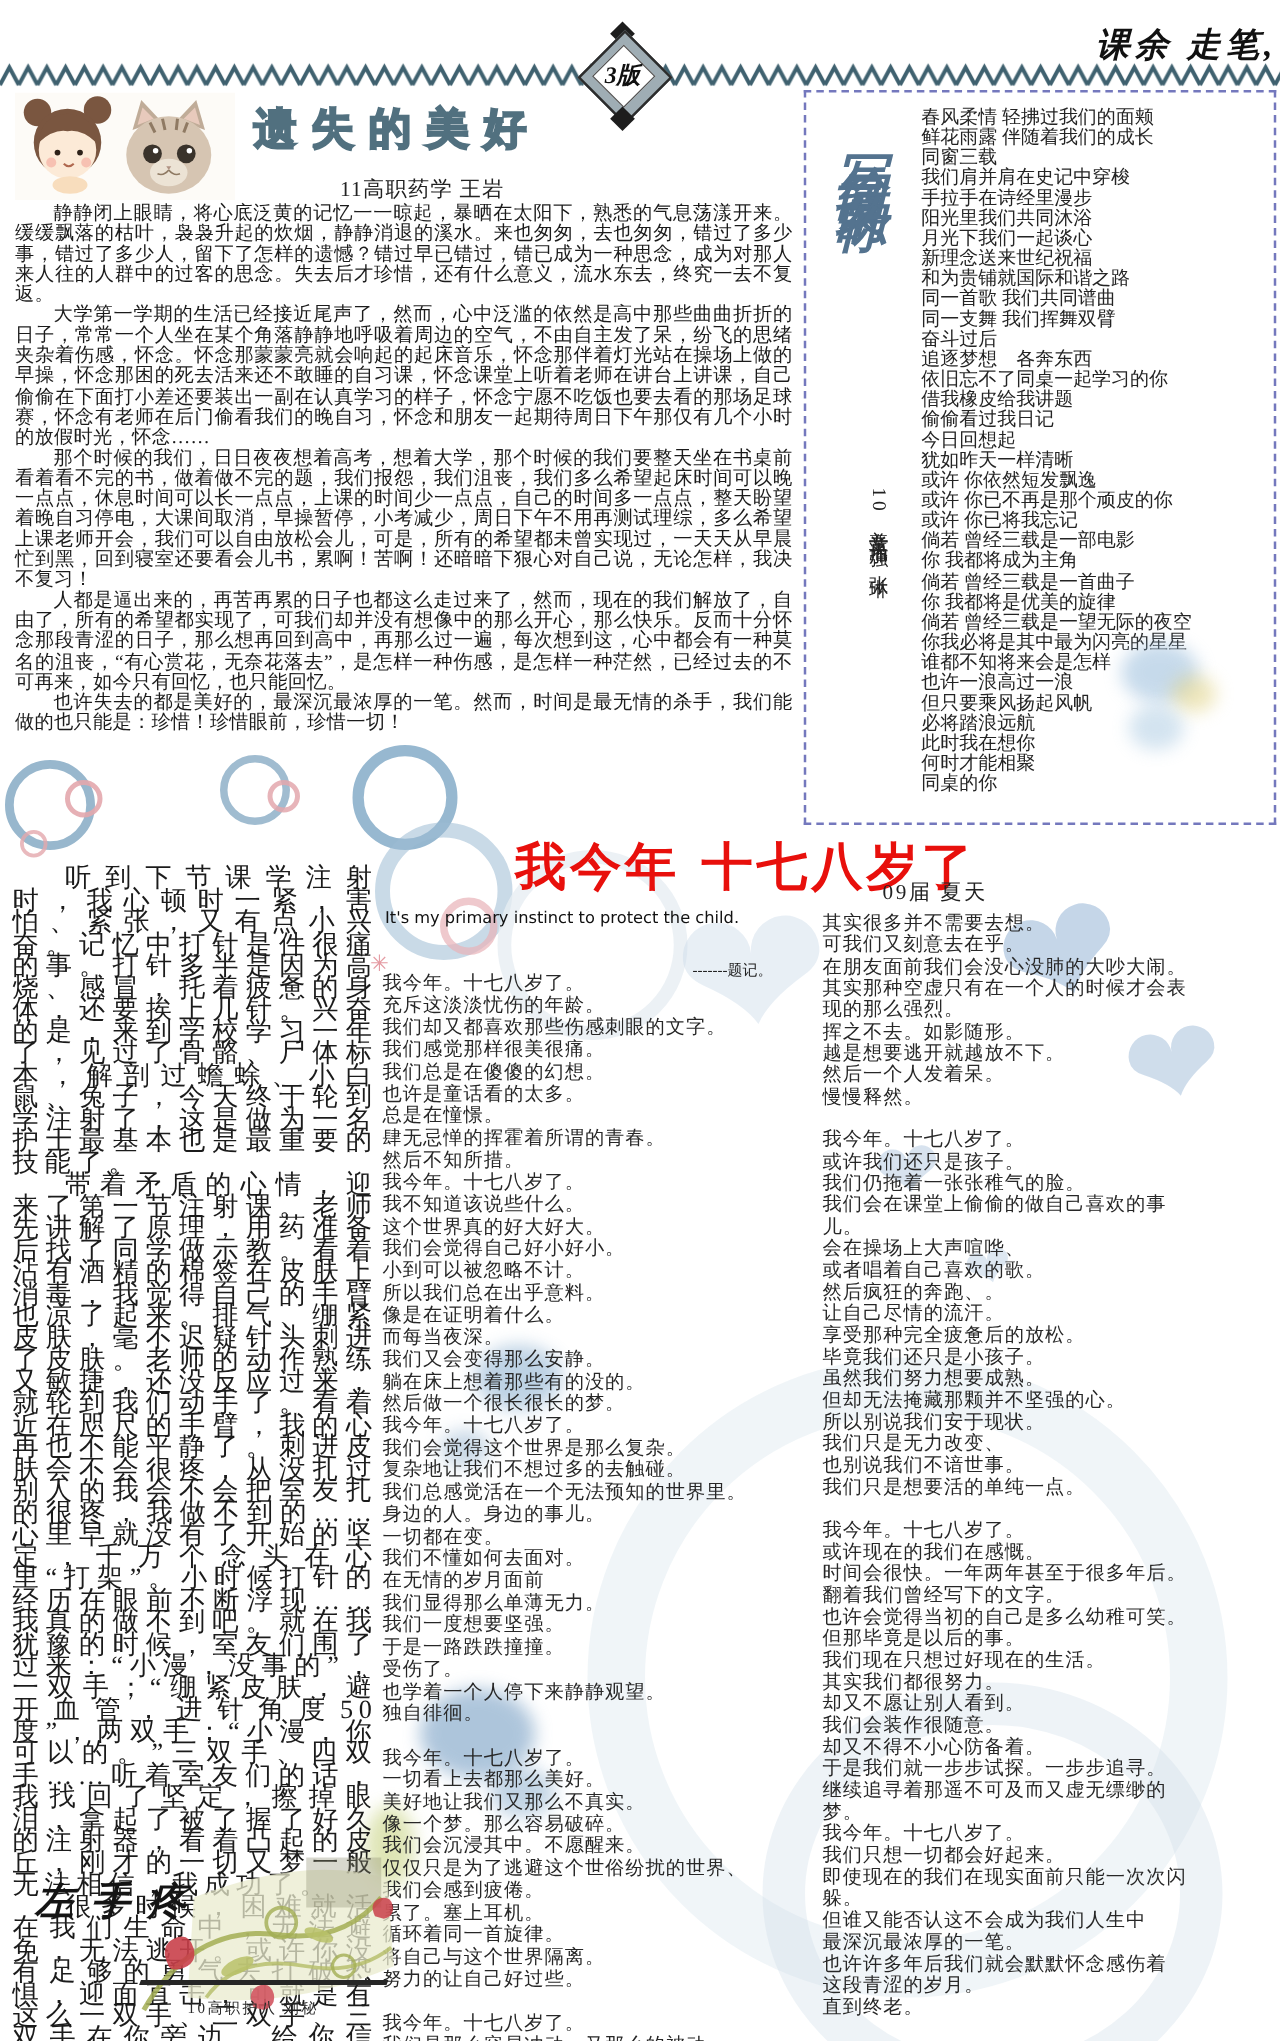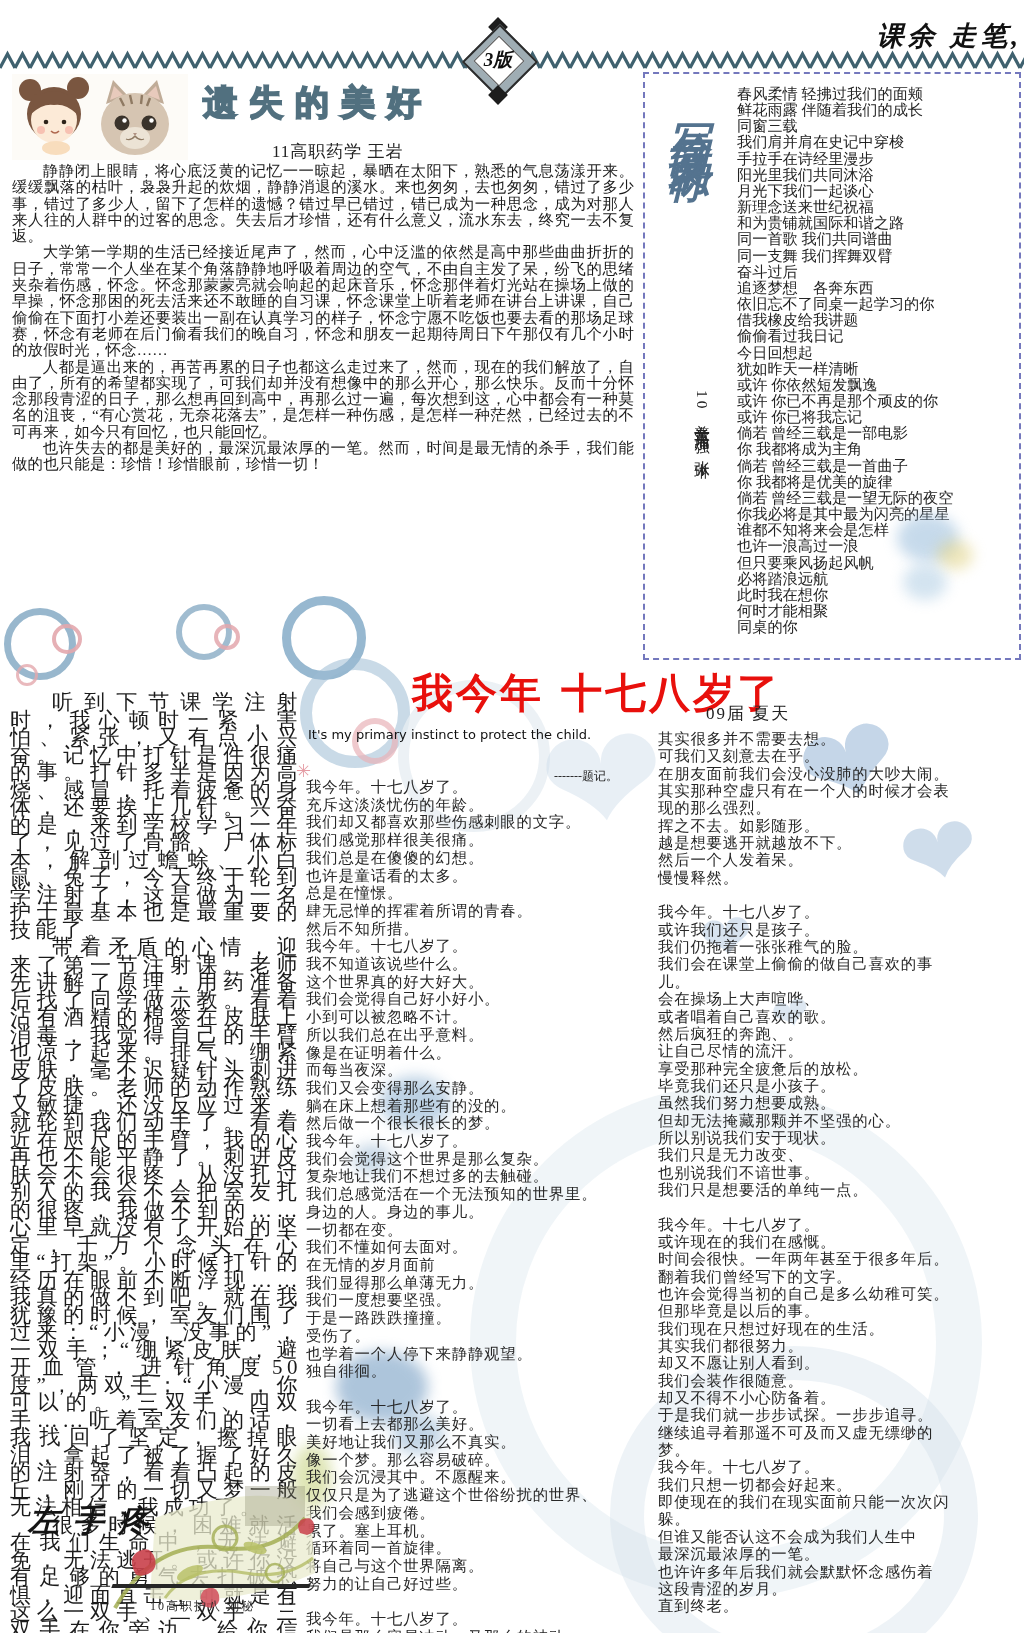--- a/index.html
+++ b/index.html
@@ -111,20 +111,21 @@
       <path d="M121 59 L125 59 L123 62 Z" fill="#b09283"></path>
       <path d="M123 62 Q119 67 114 65 M123 62 Q127 67 132 65" fill="none" stroke="#8f7a63" stroke-width="1.3"></path>
     </svg>
   </div>
 
   <div class="abs art1-title">遗失的美好</div>
   <div class="abs art1-author">11高职药学 王岩</div>
   <div class="abs art1-body">
     <p class="para">静静闭上眼睛，将心底泛黄的记忆一一晾起，暴晒在太阳下，熟悉的气息荡漾开来。缓缓飘落的枯叶，袅袅升起的炊烟，静静消退的溪水。来也匆匆，去也匆匆，错过了多少事，错过了多少人，留下了怎样的遗憾？错过早已错过，错已成为一种思念，成为对那人来人往的人群中的过客的思念。失去后才珍惜，还有什么意义，流水东去，终究一去不复返。</p>
     <p class="para">大学第一学期的生活已经接近尾声了，然而，心中泛滥的依然是高中那些曲曲折折的日子，常常一个人坐在某个角落静静地呼吸着周边的空气，不由自主发了呆，纷飞的思绪夹杂着伤感，怀念。怀念那蒙蒙亮就会响起的起床音乐，怀念那伴着灯光站在操场上做的早操，怀念那困的死去活来还不敢睡的自习课，怀念课堂上听着老师在讲台上讲课，自己偷偷在下面打小差还要装出一副在认真学习的样子，怀念宁愿不吃饭也要去看的那场足球赛，怀念有老师在后门偷看我们的晚自习，怀念和朋友一起期待周日下午那仅有几个小时的放假时光，怀念……</p>
+    <p class="para">那个时候的我们，日日夜夜想着高考，想着大学，那个时候的我们要整天坐在书桌前看着看不完的书，做着做不完的题，我们报怨，我们沮丧，我们多么希望起床时间可以晚一点点，休息时间可以长一点点，上课的时间少一点点，自己的时间多一点点，整天盼望着晚自习停电，大课间取消，早操暂停，小考减少，周日下午不用再测试理综，多么希望上课老师开会，我们可以自由放松会儿，可是，所有的希望都未曾实现过，一天天从早晨忙到黑，回到寝室还要看会儿书，累啊！苦啊！还暗暗下狠心对自己说，无论怎样，我决不复习！</p>
     <p class="para">人都是逼出来的，再苦再累的日子也都这么走过来了，然而，现在的我们解放了，自由了，所有的希望都实现了，可我们却并没有想像中的那么开心，那么快乐。反而十分怀念那段青涩的日子，那么想再回到高中，再那么过一遍，每次想到这，心中都会有一种莫名的沮丧，“有心赏花，无奈花落去”，是怎样一种伤感，是怎样一种茫然，已经过去的不可再来，如今只有回忆，也只能回忆。</p>
     <p class="para">也许失去的都是美好的，最深沉最浓厚的一笔。然而，时间是最无情的杀手，我们能做的也只能是：珍惜！珍惜眼前，珍惜一切！</p>
   </div>
 
   <div class="abs poem-box">
     <div class="poem-box-title">写给同桌的你</div>
     <div class="poem-box-author">10普专英语加强　张琳</div>
     <div class="poem-box-lines">春风柔情 轻拂过我们的面颊
 鲜花雨露 伴随着我们的成长
 同窗三载

